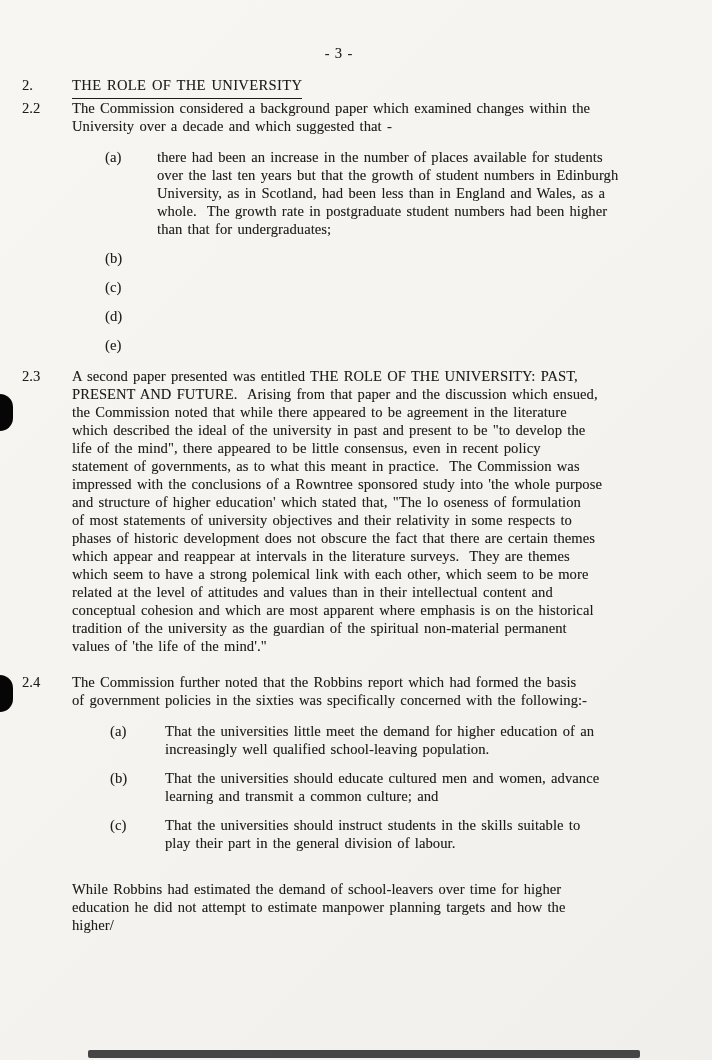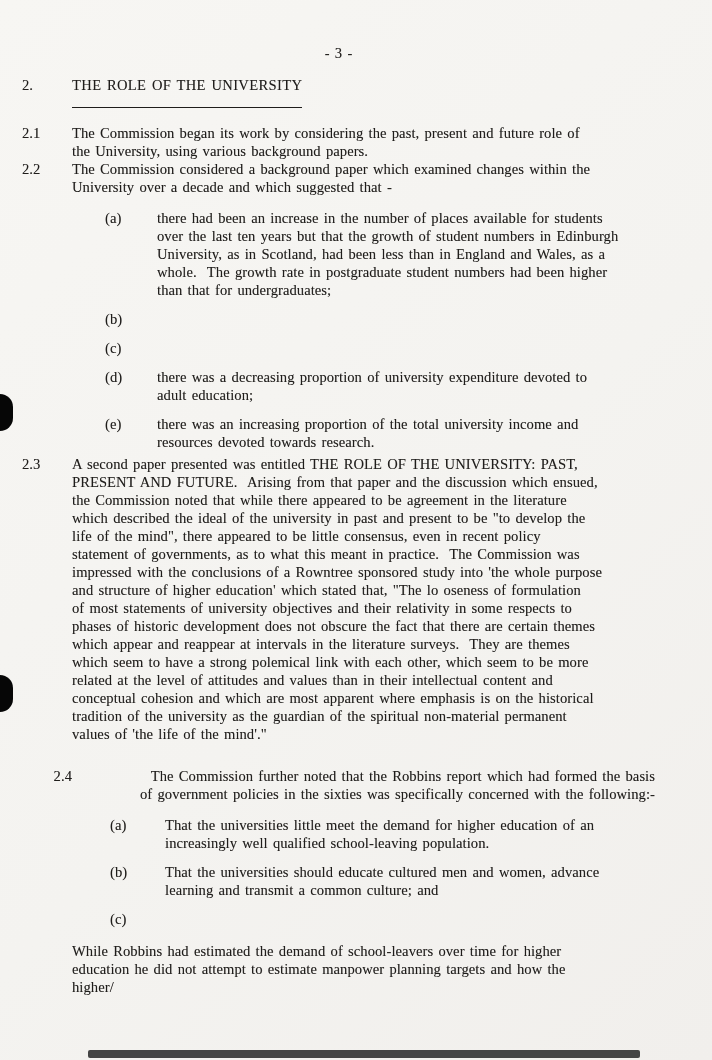--- a/index.html
+++ b/index.html
@@ -30,29 +30,29 @@
     text-align:center;
     width:633px;
   }
   .row{display:flex;align-items:flex-start;}
   .num{flex:0 0 50px;}
   .body{flex:1 1 auto;}
   .heading-row{margin-top:14px;}
   .heading{
     display:inline-block;
     border-bottom:1.6px solid #1f1d1b;
-    padding-bottom:13px;
+    padding-bottom:4px;
     letter-spacing:0.4px;
     font-family:Liberation Serif, serif;
   }
   .p21{margin-top:16px;}
   .p22{}
-  .p23{margin-top:4px;}
-  .p24{margin-top:24px;text-align:right;}
-  .closing{margin-top:14px;}
+  .p23{margin-top:13px;}
+  .p24{margin-top:18px;}
+  .closing{margin-top:28px;}
   .list{margin-left:83px;}
   .list .item{display:flex;align-items:flex-start;margin-top:11px;}
   .list .item:first-child{margin-top:13px;}
   .list .label{flex:0 0 52px;}
   .list-b{margin-left:88px;}
   .list-b .label{flex:0 0 55px;}
   .punch-mark{
     position:absolute;
     left:0;
     width:13px;
@@ -77,25 +77,20 @@
 
 <div class="scan-root">
 
   <div class="pageno txt">- 3 -</div>
 
   <div class="row heading-row">
     <div class="num txt">2.</div>
     <div class="body txt"><span class="heading">THE ROLE OF THE UNIVERSITY</span></div>
   </div>
 
-  <div class="row p21">
-    <div class="num txt">2.1</div>
-    <div class="body txt">The Commission began its work by considering the past, present and future role of
-the University, using various background papers.</div>
-  </div>
 
   <div class="row p22">
     <div class="num txt">2.2</div>
     <div class="body txt">The Commission considered a background paper which examined changes within the
 University over a decade and which suggested that -</div>
   </div>
 
   <div class="list">
     <div class="item">
       <div class="label txt">(a)</div>
@@ -106,27 +101,23 @@
 than that for undergraduates;</div>
     </div>
     <div class="item">
       <div class="label txt">(b)</div>
     </div>
     <div class="item">
       <div class="label txt">(c)</div>
     </div>
     <div class="item">
       <div class="label txt">(d)</div>
-      <div class="itext txt">there was a decreasing proportion of university expenditure devoted to
-adult education;</div>
     </div>
     <div class="item">
       <div class="label txt">(e)</div>
-      <div class="itext txt">there was an increasing proportion of the total university income and
-resources devoted towards research.</div>
     </div>
   </div>
 
   <div class="row p23">
     <div class="num txt">2.3</div>
     <div class="body txt">A second paper presented was entitled THE ROLE OF THE UNIVERSITY: PAST,
 PRESENT AND FUTURE.  Arising from that paper and the discussion which ensued,
 the Commission noted that while there appeared to be agreement in the literature
 which described the ideal of the university in past and present to be "to develop the
 life of the mind", there appeared to be little consensus, even in recent policy
@@ -155,20 +146,22 @@
       <div class="itext txt">That the universities little meet the demand for higher education of an
 increasingly well qualified school-leaving population.</div>
     </div>
     <div class="item">
       <div class="label txt">(b)</div>
       <div class="itext txt">That the universities should educate cultured men and women, advance
 learning and transmit a common culture; and</div>
     </div>
     <div class="item">
       <div class="label txt">(c)</div>
+      <div class="itext txt">That the universities should instruct students in the skills suitable to
+play their part in the general division of labour.</div>
     </div>
   </div>
 
   <div class="row closing">
     <div class="num txt"></div>
     <div class="body txt">While Robbins had estimated the demand of school-leavers over time for higher
 education he did not attempt to estimate manpower planning targets and how the
 higher/</div>
   </div>
 

